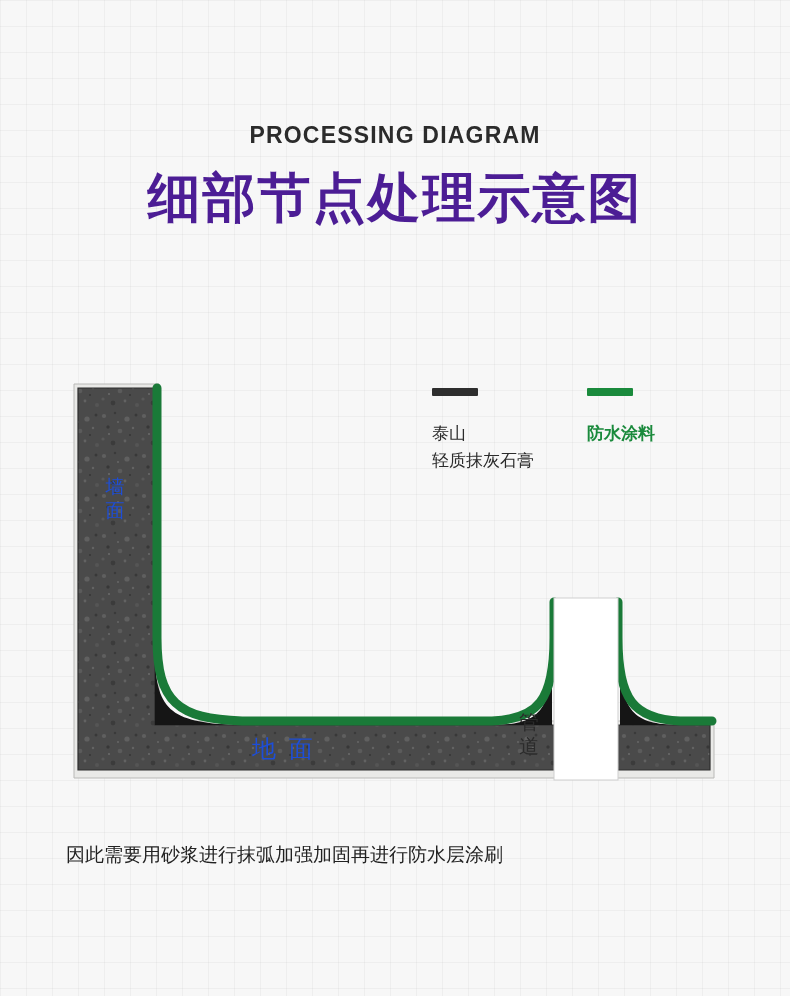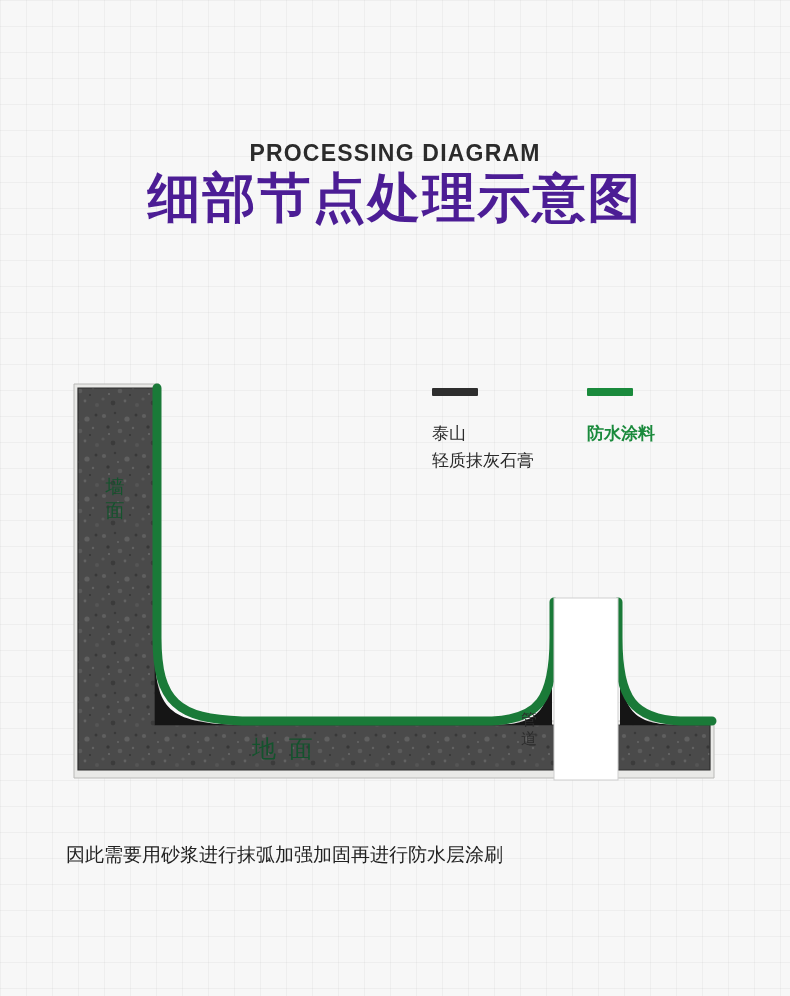--- a/index.html
+++ b/index.html
@@ -30,21 +30,20 @@
   .heading-en {
     position: absolute;
     top: 122px;
     left: 0;
     width: 790px;
     text-align: center;
     font-size: 23px;
     font-weight: bold;
     letter-spacing: 1.2px;
     color: #2b2b2b;
-    margin-top: 18px;
   }
   .heading-cn {
     position: absolute;
     top: 166px;
     left: 0;
     width: 790px;
     text-align: center;
     font-size: 53px;
     font-weight: bold;
     letter-spacing: 2px;
@@ -85,41 +84,41 @@
     left: 60px;
     top: 370px;
     width: 680px;
     height: 450px;
   }
   .diagram svg { display: block; }
 
   .lbl {
     position: absolute;
     font-size: 19px;
-    color: #14532d;
+    color: #1d4ed8;
     letter-spacing: 2px;
   }
   .lbl-wall {
     left: 43px;
     top: 105px;
     width: 26px;
     line-height: 1.25;
     text-align: center;
   }
   .lbl-floor {
     left: 192px;
     top: 363px;
     font-size: 24px;
     letter-spacing: 3px;
   }
   .lbl-pipe {
     left: 455px;
     top: 340px;
     width: 30px;
-    font-size: 16px;
+    font-size: 20px;
     color: #2b2b2b;
     line-height: 1.2;
     text-align: center;
   }
 
   
   .note {
     position: absolute;
     left: 66px;
     top: 838px;

